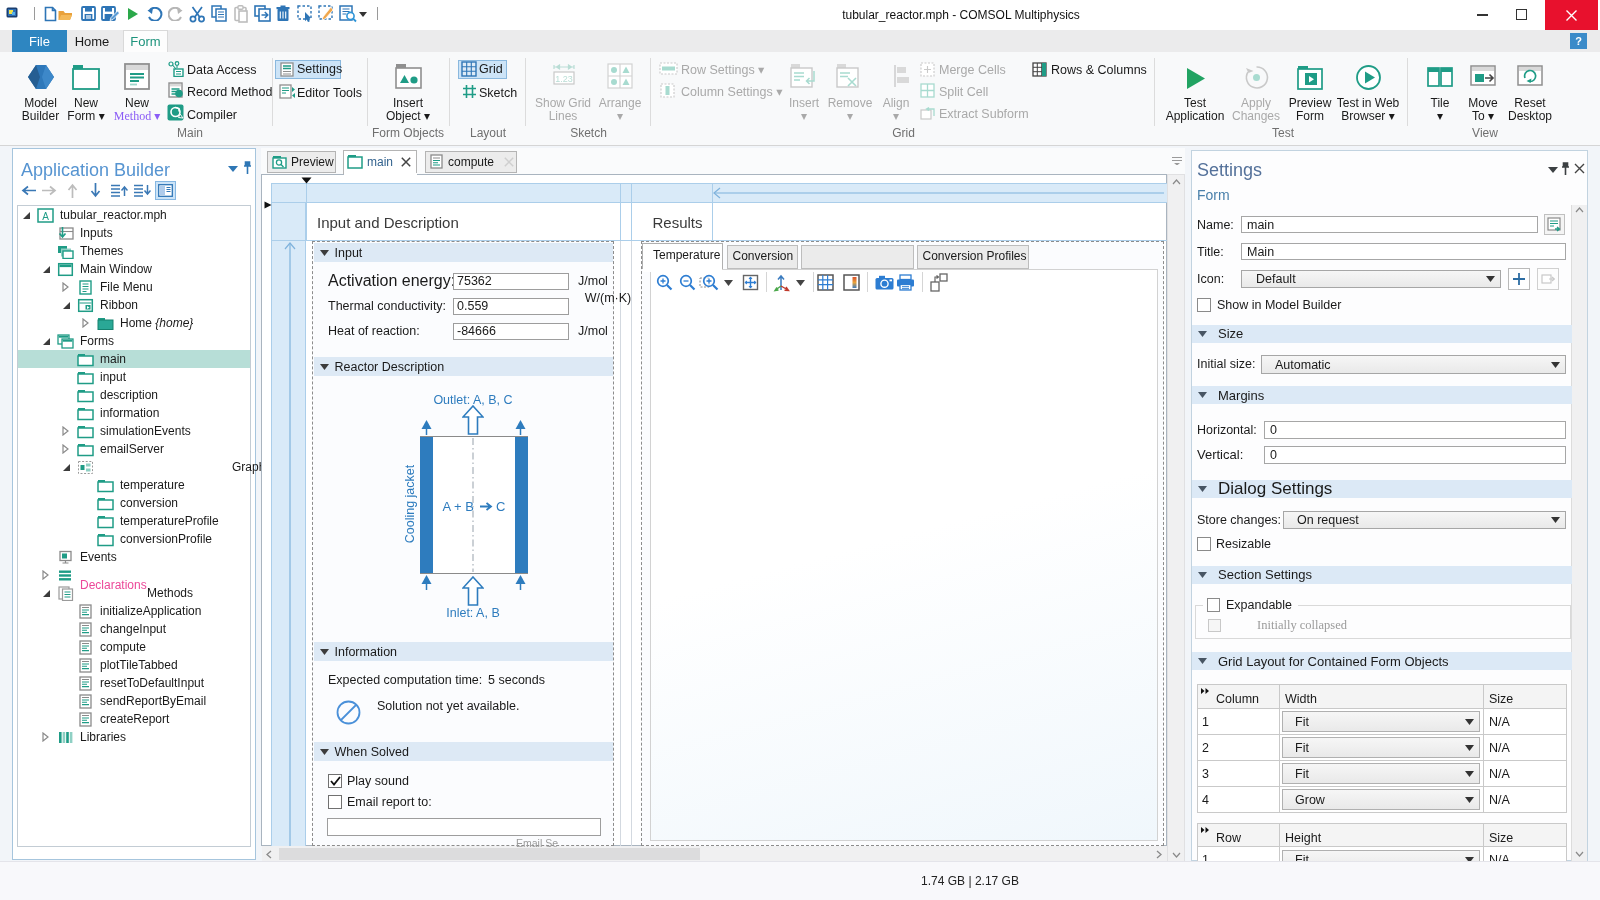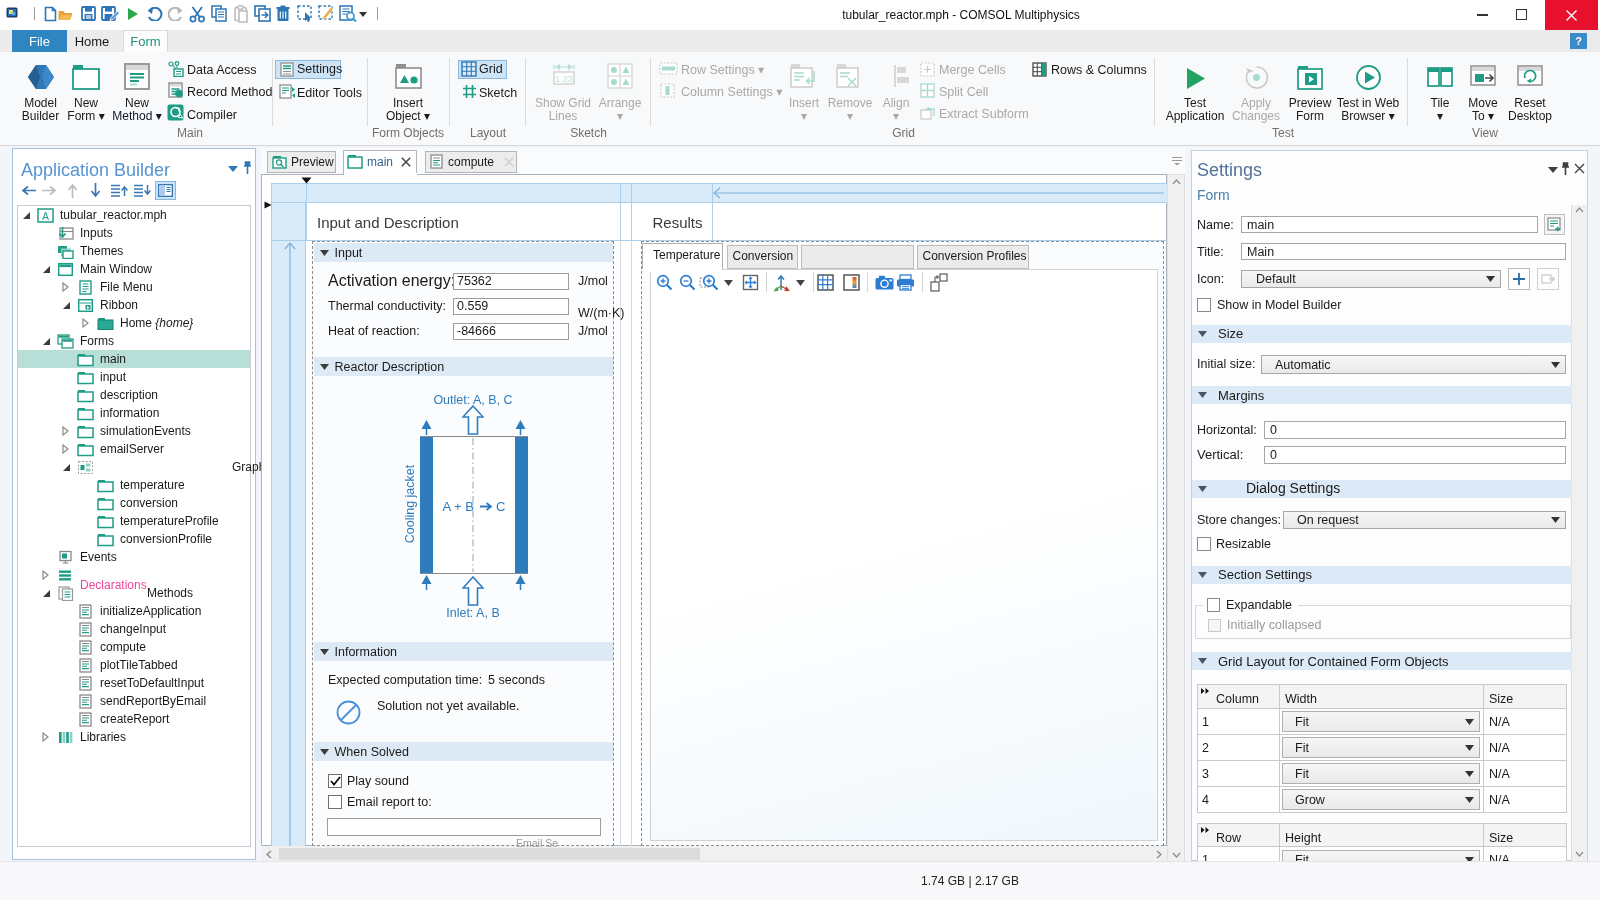--- a/index.html
+++ b/index.html
@@ -126,21 +126,21 @@
   </svg>
 <div style="position:absolute;left:31.0px;top:93.5px;width:110px;height:18px;line-height:18px;font-size:12px;color:#1a1a1a;text-align:center;white-space:nowrap;text-align:center;">New</div>
 <div style="position:absolute;left:31.0px;top:107.0px;width:110px;height:18px;line-height:18px;font-size:12px;color:#1a1a1a;text-align:center;white-space:nowrap;text-align:center;">Form ▾</div>
 <svg style="position:absolute;left:124px;top:63px;" width="26" height="27" viewBox="0 0 26 27">
     <rect x="1" y="1" width="24" height="25" fill="#fff" stroke="#8f8f8f" stroke-width="1.8"></rect>
     <rect x="2" y="2" width="22" height="5" fill="#d9d9d9"></rect>
     <path d="M6 11h14M6 14.5h14M6 18h9" stroke="#1f9c86" stroke-width="1.8"></path>
     <path d="M6 21.5h7" stroke="#9fd6cb" stroke-width="1.8"></path>
   </svg>
 <div style="position:absolute;left:82.0px;top:93.5px;width:110px;height:18px;line-height:18px;font-size:12px;color:#1a1a1a;text-align:center;white-space:nowrap;text-align:center;">New</div>
-<div style="position:absolute;left:82.0px;top:107.0px;width:110px;height:18px;line-height:18px;font-size:12px;color:#0f172a;text-align:center;white-space:nowrap;text-align:center;">Method ▾</div>
+<div style="position:absolute;left:82.0px;top:107.0px;width:110px;height:18px;line-height:18px;font-size:12px;color:#8b5cf6;text-align:center;white-space:nowrap;text-align:center;font-family:Liberation Serif, serif;">Method ▾</div>
 <svg style="position:absolute;left:168px;top:61px;" width="16" height="16" viewBox="0 0 16 16">
     <circle cx="3" cy="3" r="2" fill="none" stroke="#1f9c86" stroke-width="1.2"></circle>
     <circle cx="9" cy="2.5" r="1.8" fill="none" stroke="#1f9c86" stroke-width="1.2"></circle>
     <path d="M4.5 4 L8 8 M9 4.5 L9 7" stroke="#1f9c86" stroke-width="1.1"></path>
     <rect x="6" y="8" width="9" height="7.5" fill="#fff" stroke="#1f9c86" stroke-width="1.4"></rect>
     <path d="M8 10.5h5M8 13h5" stroke="#1f9c86" stroke-width="1"></path>
   </svg>
 <div style="position:absolute;left:187px;top:61.0px;width:400px;height:18px;line-height:18px;font-size:12.5px;color:#1a1a1a;text-align:left;white-space:nowrap;">Data Access</div>
 <svg style="position:absolute;left:168px;top:82px;" width="16" height="16" viewBox="0 0 16 16">
     <rect x="1" y="1" width="13" height="14" fill="#fff" stroke="#8f8f8f" stroke-width="1.4"></rect>
@@ -640,21 +640,21 @@
     <path d="M0 0 h9 l-4.5 6z" fill="#3c3c3c"></path>
   </svg>
 <div style="position:absolute;left:334.5px;top:243.5px;width:269px;height:18px;line-height:18px;font-size:12.5px;color:#1a1a1a;text-align:left;white-space:nowrap;">Input</div>
 <div style="position:absolute;left:328px;top:272.0px;width:125px;height:18px;line-height:18px;font-size:16px;color:#1a1a1a;text-align:right;white-space:nowrap;">Activation energy:</div>
 <div style="position:absolute;left:452.5px;top:272.5px;width:116px;height:17px;background:#fff;border:1px solid #9d9d9d;"></div>
 <div style="position:absolute;left:457px;top:272.0px;width:100px;height:18px;line-height:18px;font-size:12.5px;color:#1a1a1a;text-align:left;white-space:nowrap;">75362</div>
 <div style="position:absolute;left:578px;top:272.0px;width:60px;height:18px;line-height:18px;font-size:12.5px;color:#1a1a1a;text-align:left;white-space:nowrap;">J/mol</div>
 <div style="position:absolute;left:328px;top:297.0px;width:125px;height:18px;line-height:18px;font-size:12.5px;color:#1a1a1a;text-align:left;white-space:nowrap;">Thermal conductivity:</div>
 <div style="position:absolute;left:452.5px;top:297.5px;width:116px;height:17px;background:#fff;border:1px solid #9d9d9d;"></div>
 <div style="position:absolute;left:457px;top:297.0px;width:100px;height:18px;line-height:18px;font-size:12.5px;color:#1a1a1a;text-align:left;white-space:nowrap;">0.559</div>
-<div style="position:absolute;left:578px;top:304px;width:60px;height:18px;line-height:18px;font-size:12.5px;color:#1a1a1a;text-align:left;white-space:nowrap;">W/(m·K)</div>
+<div style="position:absolute;left:578px;top:289px;width:60px;height:18px;line-height:18px;font-size:12.5px;color:#1a1a1a;text-align:center;white-space:nowrap;">W/(m·K)</div>
 <div style="position:absolute;left:328px;top:322.0px;width:125px;height:18px;line-height:18px;font-size:12.5px;color:#1a1a1a;text-align:left;white-space:nowrap;">Heat of reaction:</div>
 <div style="position:absolute;left:452.5px;top:322.5px;width:116px;height:17px;background:#fff;border:1px solid #9d9d9d;"></div>
 <div style="position:absolute;left:457px;top:322.0px;width:100px;height:18px;line-height:18px;font-size:12.5px;color:#1a1a1a;text-align:left;white-space:nowrap;">-84666</div>
 <div style="position:absolute;left:578px;top:322.0px;width:60px;height:18px;line-height:18px;font-size:12.5px;color:#1a1a1a;text-align:left;white-space:nowrap;">J/mol</div>
 <div style="position:absolute;left:313.5px;top:357px;width:299px;height:19px;background:#dde9f5;"></div>
 <svg style="position:absolute;left:319.5px;top:364px;" width="9" height="6" viewBox="0 0 9 6">
     <path d="M0 0 h9 l-4.5 6z" fill="#3c3c3c"></path>
   </svg>
 <div style="position:absolute;left:334.5px;top:357.5px;width:269px;height:18px;line-height:18px;font-size:12.5px;color:#1a1a1a;text-align:left;white-space:nowrap;">Reactor Description</div>
 <div style="position:absolute;left:373.0px;top:391.0px;width:200px;height:18px;line-height:18px;font-size:12.5px;color:#2e7cbe;text-align:center;white-space:nowrap;text-align:center;">Outlet: A, B, C</div>
@@ -865,41 +865,41 @@
 <div style="position:absolute;left:1197px;top:420.5px;width:80px;height:18px;line-height:18px;font-size:12.5px;color:#1a1a1a;text-align:left;white-space:nowrap;">Horizontal:</div>
 <div style="position:absolute;left:1264px;top:420.5px;width:302px;height:18px;background:#fff;border:1px solid #a6a6a6;"></div>
 <div style="position:absolute;left:1270px;top:420.5px;width:30px;height:18px;line-height:18px;font-size:12.5px;color:#1a1a1a;text-align:left;white-space:nowrap;">0</div>
 <div style="position:absolute;left:1197px;top:446.0px;width:80px;height:18px;line-height:18px;font-size:13px;color:#1a1a1a;text-align:left;white-space:nowrap;">Vertical:</div>
 <div style="position:absolute;left:1264px;top:446px;width:302px;height:18px;background:#fff;border:1px solid #a6a6a6;"></div>
 <div style="position:absolute;left:1270px;top:446.0px;width:30px;height:18px;line-height:18px;font-size:12.5px;color:#1a1a1a;text-align:left;white-space:nowrap;">0</div>
 <div style="position:absolute;left:1192px;top:479.5px;width:380px;height:18px;background:#dce9f6;"></div>
 <svg style="position:absolute;left:1198px;top:485.5px;" width="9" height="6" viewBox="0 0 9 6">
     <path d="M0 0 h9 l-4.5 6z" fill="#485563"></path>
   </svg>
-<div style="position:absolute;left:1218px;top:479.0px;width:330px;height:19px;line-height:19px;font-size:14px;color:#1a1a1a;text-align:left;white-space:nowrap;margin-left:28px;">Dialog Settings</div>
+<div style="position:absolute;left:1218px;top:479.0px;width:330px;height:19px;line-height:19px;font-size:17px;color:#1a1a1a;text-align:left;white-space:nowrap;">Dialog Settings</div>
 <div style="position:absolute;left:1197px;top:510.5px;width:100px;height:18px;line-height:18px;font-size:12.5px;color:#1a1a1a;text-align:left;white-space:nowrap;">Store changes:</div>
 <div style="position:absolute;left:1283px;top:510.5px;width:283px;height:18.5px;background:linear-gradient(#f6f6f6,#e9e9e9);border:1px solid #a6a6a6;"></div>
 <div style="position:absolute;left:1297px;top:511.0px;width:100px;height:18px;line-height:18px;font-size:12.5px;color:#1a1a1a;text-align:left;white-space:nowrap;">On request</div>
 <svg style="position:absolute;left:1551px;top:517px;" width="9" height="6" viewBox="0 0 9 6">
     <path d="M0 0 h9 l-4.5 6z" fill="#333"></path>
   </svg>
 <div style="position:absolute;left:1197px;top:537px;width:13.5px;height:13.5px;background:#fff;border:1px solid #8a8a8a;"></div>
 <div style="position:absolute;left:1216px;top:534.5px;width:80px;height:18px;line-height:18px;font-size:12.5px;color:#1a1a1a;text-align:left;white-space:nowrap;">Resizable</div>
 <div style="position:absolute;left:1192px;top:565.5px;width:380px;height:18px;background:#dce9f6;"></div>
 <svg style="position:absolute;left:1198px;top:571.5px;" width="9" height="6" viewBox="0 0 9 6">
     <path d="M0 0 h9 l-4.5 6z" fill="#485563"></path>
   </svg>
 <div style="position:absolute;left:1218px;top:565.0px;width:330px;height:19px;line-height:19px;font-size:13px;color:#1a1a1a;text-align:left;white-space:nowrap;">Section Settings</div>
 <div style="position:absolute;left:1194.5px;top:604.5px;width:376px;height:34.5px;border:1px solid #d9d9d9;border-top:none;"></div>
 <div style="position:absolute;left:1194.5px;top:604.5px;width:8px;height:1px;background:#d9d9d9;"></div>
 <div style="position:absolute;left:1298px;top:604.5px;width:272.5px;height:1px;background:#d9d9d9;"></div>
 <div style="position:absolute;left:1206.5px;top:598px;width:13.5px;height:13.5px;background:#fff;border:1px solid #8a8a8a;"></div>
 <div style="position:absolute;left:1226px;top:595.5px;width:90px;height:18px;line-height:18px;font-size:12.5px;color:#1a1a1a;text-align:left;white-space:nowrap;">Expandable</div>
 <div style="position:absolute;left:1208px;top:618.5px;width:13px;height:13px;background:#f6f6f6;border:1px solid #c8c8c8;"></div>
-<div style="position:absolute;left:1227px;top:616.0px;width:120px;height:18px;line-height:18px;font-size:12.5px;color:#9b9b9b;text-align:left;white-space:nowrap;">Initially collapsed</div>
+<div style="position:absolute;left:1227px;top:616.0px;width:120px;height:18px;line-height:18px;font-size:12.5px;color:#9b9b9b;text-align:right;white-space:nowrap;font-family:Liberation Serif, serif;">Initially collapsed</div>
 <div style="position:absolute;left:1192px;top:652px;width:380px;height:18px;background:#dce9f6;"></div>
 <svg style="position:absolute;left:1198px;top:658px;" width="9" height="6" viewBox="0 0 9 6">
     <path d="M0 0 h9 l-4.5 6z" fill="#485563"></path>
   </svg>
 <div style="position:absolute;left:1218px;top:651.5px;width:330px;height:19px;line-height:19px;font-size:13px;color:#1a1a1a;text-align:left;white-space:nowrap;">Grid Layout for Contained Form Objects</div>
 <div style="position:absolute;left:1196.5px;top:684px;width:370.5px;height:24.5px;background:#f4f4f4;border:1px solid #c9c9c9;"></div>
 <svg style="position:absolute;left:1200px;top:687px;" width="10" height="8" viewBox="0 0 10 8">
     <path d="M1 1 l3.5 3 L1 7z M5.5 1 l3.5 3 -3.5 3z" fill="#111"></path>
   </svg>
 <div style="position:absolute;left:1216px;top:690.0px;width:60px;height:18px;line-height:18px;font-size:12.5px;color:#1a1a1a;text-align:left;white-space:nowrap;">Column</div>

